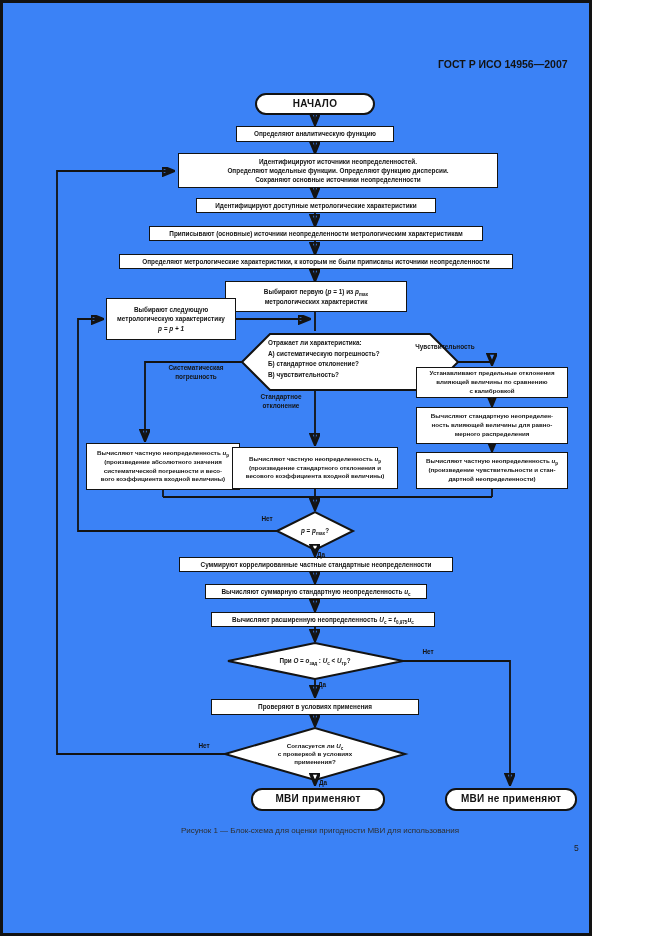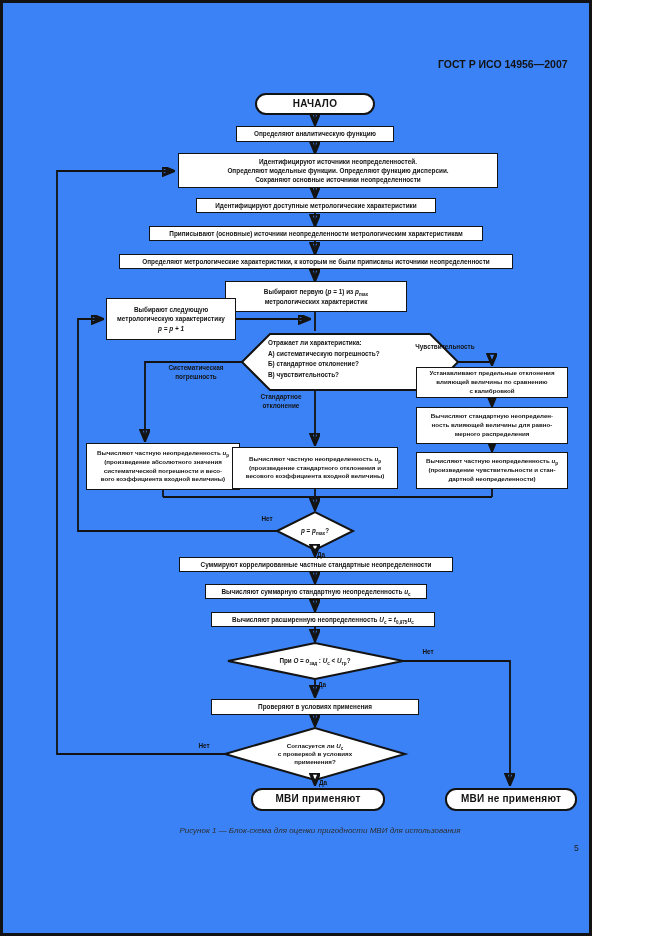--- a/index.html
+++ b/index.html
@@ -1,20 +1,20 @@
 <!DOCTYPE html>
 <html><head>
 <meta charset="utf-8">
 <style>
   html,body{margin:0;padding:0;background:#ffffff;}
   body{width:661px;height:936px;font-family:"Liberation Sans",sans-serif;}
   .page{position:relative;width:592px;height:936px;background:#3b82f6;overflow:hidden;color:#131313;}
   .frame{position:absolute;inset:0;border:3px solid #121212;z-index:4;pointer-events:none;}
   .hdr{position:absolute;left:438px;top:58px;font-size:10.5px;font-weight:700;white-space:nowrap;z-index:3;}
-  .caption{position:absolute;left:90px;top:826px;width:460px;text-align:center;font-size:8px;color:#2e2e2e;z-index:3;font-style:italic;}
+  .caption{position:absolute;left:90px;top:826px;width:460px;text-align:center;font-size:8px;color:#2e2e2e;z-index:3;}
   .pageno{position:absolute;left:574px;top:843px;font-size:8.5px;color:#222;z-index:3;}
   svg.wires{position:absolute;left:0;top:0;z-index:1;}
   svg.wires path, svg.wires polygon{fill:none;stroke:#131313;stroke-width:1.8;}
   svg.wires polygon.shape{fill:#ffffff;stroke-width:2;}
   .box{position:absolute;box-sizing:border-box;border:1.8px solid #131313;background:#fff;
        display:flex;align-items:center;justify-content:center;text-align:center;
        font-size:6.4px;font-weight:700;line-height:1.42;padding:1px 2px;z-index:2;color:#131313;}
   .nowrap{white-space:nowrap;}
   .ml{white-space:pre-line;}
   .blockline{display:block;white-space:pre-line;}

